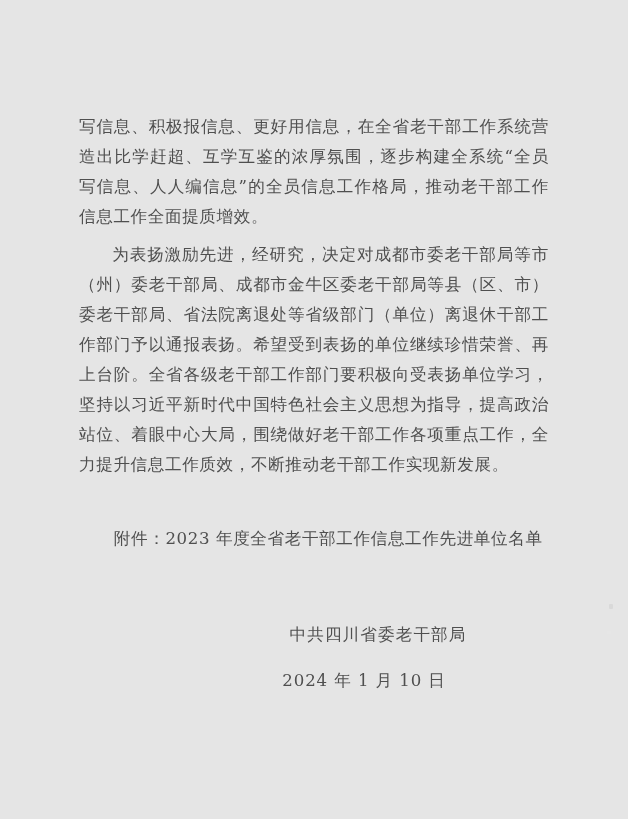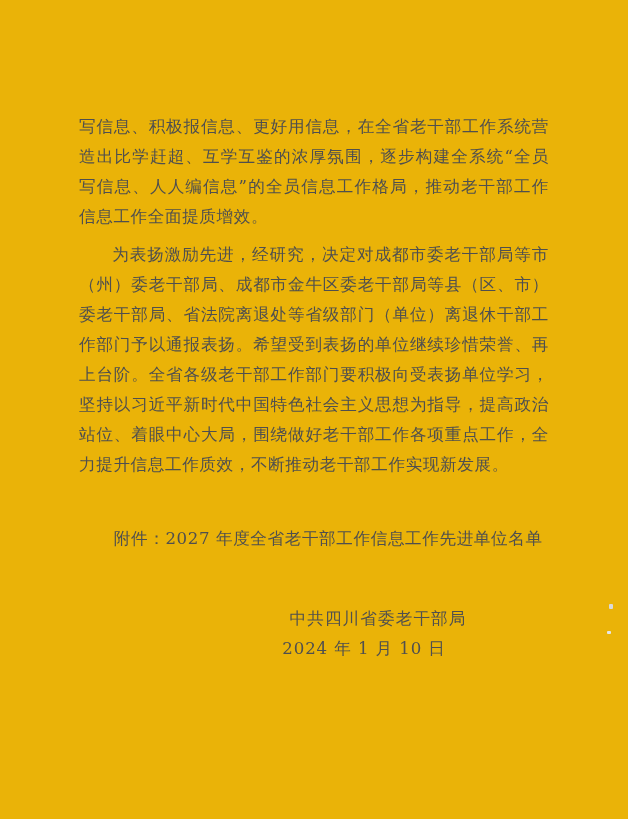--- a/index.html
+++ b/index.html
@@ -5,21 +5,21 @@
 <style>
   html, body {
     margin: 0;
     padding: 0;
     background: #ffffff;
   }
   .page {
     position: relative;
     width: 628px;
     height: 819px;
-    background: #eab308;
+    background: #e5e5e5;
     overflow: hidden;
     font-family: "DejaVu Serif", "Liberation Serif", serif;
     -webkit-font-smoothing: antialiased;
   }
 
   
   .doc-body {
     position: absolute;
     left: 79px;
     top: 112px;
@@ -50,21 +50,21 @@
   }
 
   .signature-block {
     position: absolute;
     left: 0;
     top: 604px;
     width: 628px;
     text-align: center;
   }
   .signature-line {
-    margin: 0;
+    margin: 16px;
     font-size: 16.6px;
     line-height: 30px;
     color: #4f4f4f;
     letter-spacing: 1.1px;
     padding-left: 128px;
   }
   .signature-line.date {
     letter-spacing: 0.9px;
     padding-left: 100px;
   }
@@ -82,21 +82,21 @@
 <body>
 
 <div class="page">
 
   <div class="doc-body">
 
     <p class="para">写信息、积极报信息、更好用信息，在全省老干部工作系统营造出比学赶超、互学互鉴的浓厚氛围，逐步构建全系统“全员写信息、人人编信息”的全员信息工作格局，推动老干部工作信息工作全面提质增效。</p>
 
     <p class="para indent">为表扬激励先进，经研究，决定对成都市委老干部局等市（州）委老干部局、成都市金牛区委老干部局等县（区、市）委老干部局、省法院离退处等省级部门（单位）离退休干部工作部门予以通报表扬。希望受到表扬的单位继续珍惜荣誉、再上台阶。全省各级老干部工作部门要积极向受表扬单位学习，坚持以习近平新时代中国特色社会主义思想为指导，提高政治站位、着眼中心大局，围绕做好老干部工作各项重点工作，全力提升信息工作质效，不断推动老干部工作实现新发展。</p>
 
-    <p class="attachment-line">附件：2027 年度全省老干部工作信息工作先进单位名单</p>
+    <p class="attachment-line">附件：2023 年度全省老干部工作信息工作先进单位名单</p>
 
   </div>
 
   <div class="signature-block">
     <p class="signature-line">中共四川省委老干部局</p>
     <p class="signature-line date">2024 年 1 月 10 日</p>
   </div>
 
   <span class="speck speck-a"></span>
   <span class="speck speck-b"></span>

